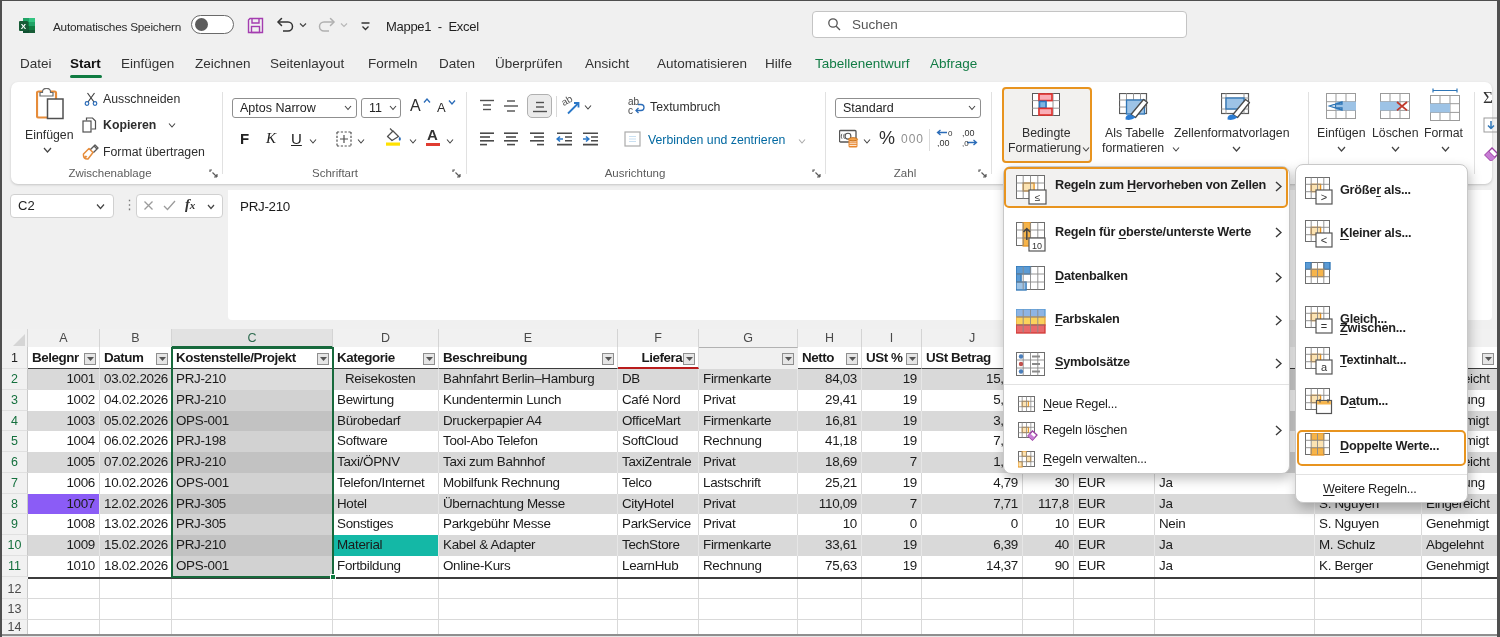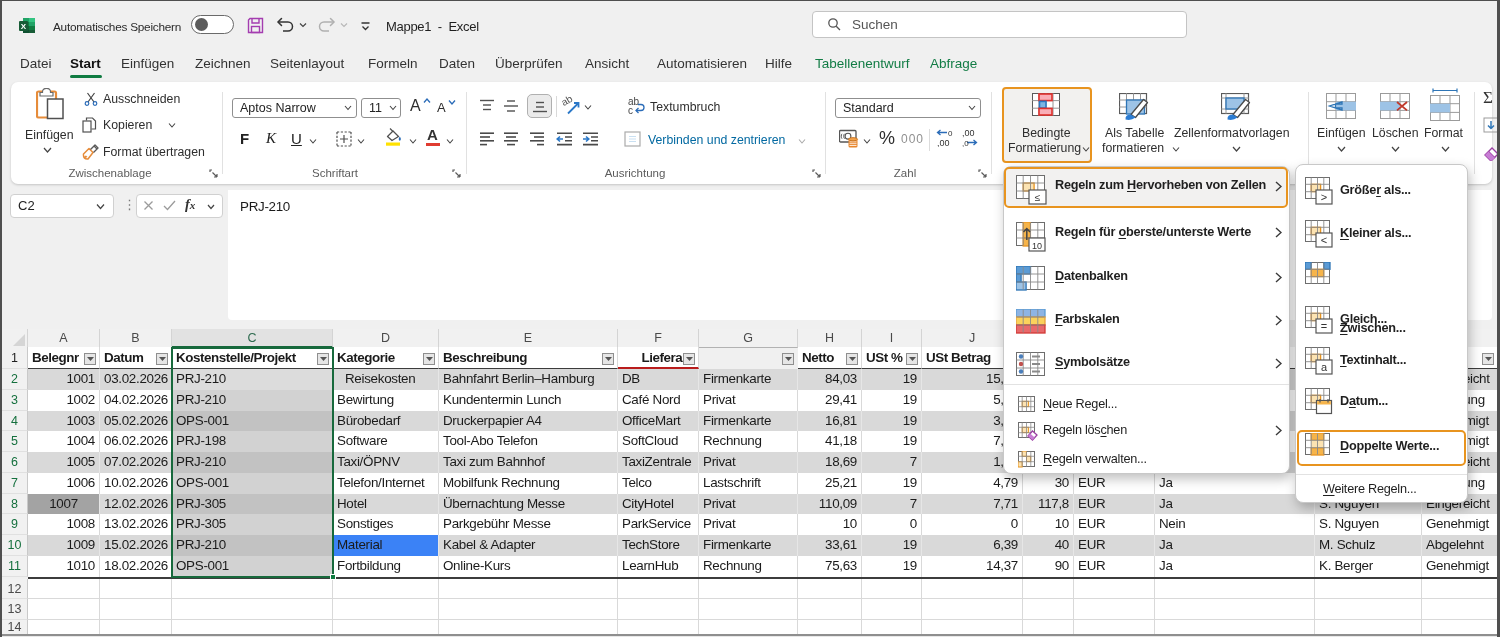--- a/index.html
+++ b/index.html
@@ -134,21 +134,21 @@
       <circle cx="11" cy="11.5" r="1.8" stroke="#2b6cb8"></circle>
 </svg>
   </div>
 <div class="rtxt" style="left:103px;top:92px;">Ausschneiden</div>
 <div class="abs" style="left:82px;top:117px;">
 <svg width="15" height="16" viewBox="0 0 15 16" fill="none" stroke="#505050" stroke-width="1.2">
 <path d="M4.5 3.5 V1 h6 l3 3 v8 h-4" fill="none"></path>
 <rect x="1" y="4" width="8" height="11"></rect>
 </svg>
   </div>
-<div class="rtxt" style="left:103px;top:118px;">Kopieren</div>
+<div class="rtxt" style="left:103px;top:118px;font-weight:bold;">Kopieren</div>
 <div class="abs" style="left:168px;top:123px;">
     <svg width="8" height="5" viewBox="0 0 8 5" fill="none" stroke="#444" stroke-width="1.1">
       <path d="M1 0.5 L4 4 L7 0.5"></path>
     </svg>
   </div>
 <div class="abs" style="left:82px;top:143px;">
 <svg width="18" height="17" viewBox="0 0 18 17">
 <path d="M1.5 11 L7 5.5 L11 9.5 L6 16 Q1 16.5 1.5 11 Z" fill="#fff" stroke="#e68c3a" stroke-width="1.5" stroke-linejoin="round"></path>
 <path d="M2 15.5 Q1.5 13 4 12.5 L5.5 14 Z" fill="#e68c3a"></path>
 <path d="M8.5 6.5 L13 2 L16 5 L11.5 9.5" fill="none" stroke="#5a5a5a" stroke-width="1.4" stroke-linejoin="round"></path>
@@ -722,21 +722,21 @@
 <div class="cell" style="left:618px;top:472.75px;width:81px;height:20.75px;line-height:20.75px;background:#fff;border-right:1px solid #d9d9d9;">Telco</div>
 <div class="cell" style="left:699px;top:472.75px;width:99px;height:20.75px;line-height:20.75px;background:#fff;border-right:1px solid #d9d9d9;">Lastschrift</div>
 <div class="cell num" style="left:798px;top:472.75px;width:64px;height:20.75px;line-height:20.75px;background:#fff;border-right:1px solid #d9d9d9;">25,21</div>
 <div class="cell num" style="left:862px;top:472.75px;width:60px;height:20.75px;line-height:20.75px;background:#fff;border-right:1px solid #d9d9d9;">19</div>
 <div class="cell num" style="left:922px;top:472.75px;width:101px;height:20.75px;line-height:20.75px;background:#fff;border-right:1px solid #d9d9d9;">4,79</div>
 <div class="cell num" style="left:1023px;top:472.75px;width:51px;height:20.75px;line-height:20.75px;background:#fff;border-right:1px solid #d9d9d9;">30</div>
 <div class="cell" style="left:1074px;top:472.75px;width:81px;height:20.75px;line-height:20.75px;background:#fff;border-right:1px solid #d9d9d9;">EUR</div>
 <div class="cell" style="left:1155px;top:472.75px;width:160px;height:20.75px;line-height:20.75px;background:#fff;border-right:1px solid #d9d9d9;">Ja</div>
 <div class="cell" style="left:1315px;top:472.75px;width:107px;height:20.75px;line-height:20.75px;background:#fff;border-right:1px solid #d9d9d9;">S. Nguyen</div>
 <div class="cell" style="left:1422px;top:472.75px;width:76px;height:20.75px;line-height:20.75px;background:#fff;border-right:1px solid transparent;overflow:visible;">In Prüfung</div>
-<div class="cell num" style="left:28px;top:493.50px;width:72px;height:20.75px;line-height:20.75px;background:#a3a3a3;border-right:1px solid #e6e6e6;text-align:center;">1007</div>
+<div class="cell num" style="left:28px;top:493.50px;width:72px;height:20.75px;line-height:20.75px;background:#8b5cf6;border-right:1px solid #e6e6e6;">1007</div>
 <div class="cell num" style="left:100px;top:493.50px;width:72px;height:20.75px;line-height:20.75px;background:#d9d9d9;border-right:1px solid #e6e6e6;">12.02.2026</div>
 <div class="cell" style="left:172px;top:493.50px;width:161px;height:20.75px;line-height:20.75px;background:#c2c2c2;border-right:1px solid #b5b5b5;">PRJ-305</div>
 <div class="cell" style="left:333px;top:493.50px;width:106px;height:20.75px;line-height:20.75px;background:#d9d9d9;border-right:1px solid #e6e6e6;">Hotel</div>
 <div class="cell" style="left:439px;top:493.50px;width:179px;height:20.75px;line-height:20.75px;background:#d9d9d9;border-right:1px solid #e6e6e6;">Übernachtung Messe</div>
 <div class="cell" style="left:618px;top:493.50px;width:81px;height:20.75px;line-height:20.75px;background:#d9d9d9;border-right:1px solid #e6e6e6;">CityHotel</div>
 <div class="cell" style="left:699px;top:493.50px;width:99px;height:20.75px;line-height:20.75px;background:#d9d9d9;border-right:1px solid #e6e6e6;">Privat</div>
 <div class="cell num" style="left:798px;top:493.50px;width:64px;height:20.75px;line-height:20.75px;background:#d9d9d9;border-right:1px solid #e6e6e6;">110,09</div>
 <div class="cell num" style="left:862px;top:493.50px;width:60px;height:20.75px;line-height:20.75px;background:#d9d9d9;border-right:1px solid #e6e6e6;">7</div>
 <div class="cell num" style="left:922px;top:493.50px;width:101px;height:20.75px;line-height:20.75px;background:#d9d9d9;border-right:1px solid #e6e6e6;">7,71</div>
 <div class="cell num" style="left:1023px;top:493.50px;width:51px;height:20.75px;line-height:20.75px;background:#d9d9d9;border-right:1px solid #e6e6e6;">117,8</div>
@@ -755,21 +755,21 @@
 <div class="cell num" style="left:862px;top:514.25px;width:60px;height:20.75px;line-height:20.75px;background:#fff;border-right:1px solid #d9d9d9;">0</div>
 <div class="cell num" style="left:922px;top:514.25px;width:101px;height:20.75px;line-height:20.75px;background:#fff;border-right:1px solid #d9d9d9;">0</div>
 <div class="cell num" style="left:1023px;top:514.25px;width:51px;height:20.75px;line-height:20.75px;background:#fff;border-right:1px solid #d9d9d9;">10</div>
 <div class="cell" style="left:1074px;top:514.25px;width:81px;height:20.75px;line-height:20.75px;background:#fff;border-right:1px solid #d9d9d9;">EUR</div>
 <div class="cell" style="left:1155px;top:514.25px;width:160px;height:20.75px;line-height:20.75px;background:#fff;border-right:1px solid #d9d9d9;">Nein</div>
 <div class="cell" style="left:1315px;top:514.25px;width:107px;height:20.75px;line-height:20.75px;background:#fff;border-right:1px solid #d9d9d9;">S. Nguyen</div>
 <div class="cell" style="left:1422px;top:514.25px;width:76px;height:20.75px;line-height:20.75px;background:#fff;border-right:1px solid transparent;overflow:visible;">Genehmigt</div>
 <div class="cell num" style="left:28px;top:535.00px;width:72px;height:20.75px;line-height:20.75px;background:#d9d9d9;border-right:1px solid #e6e6e6;">1009</div>
 <div class="cell num" style="left:100px;top:535.00px;width:72px;height:20.75px;line-height:20.75px;background:#d9d9d9;border-right:1px solid #e6e6e6;">15.02.2026</div>
 <div class="cell" style="left:172px;top:535.00px;width:161px;height:20.75px;line-height:20.75px;background:#c2c2c2;border-right:1px solid #b5b5b5;">PRJ-210</div>
-<div class="cell" style="left:333px;top:535.00px;width:106px;height:20.75px;line-height:20.75px;background:#3b82f6;border-right:1px solid #e6e6e6;">Material</div>
+<div class="cell" style="left:333px;top:535.00px;width:106px;height:20.75px;line-height:20.75px;background:#14b8a6;border-right:1px solid #e6e6e6;">Material</div>
 <div class="cell" style="left:439px;top:535.00px;width:179px;height:20.75px;line-height:20.75px;background:#d9d9d9;border-right:1px solid #e6e6e6;">Kabel &amp; Adapter</div>
 <div class="cell" style="left:618px;top:535.00px;width:81px;height:20.75px;line-height:20.75px;background:#d9d9d9;border-right:1px solid #e6e6e6;">TechStore</div>
 <div class="cell" style="left:699px;top:535.00px;width:99px;height:20.75px;line-height:20.75px;background:#d9d9d9;border-right:1px solid #e6e6e6;">Firmenkarte</div>
 <div class="cell num" style="left:798px;top:535.00px;width:64px;height:20.75px;line-height:20.75px;background:#d9d9d9;border-right:1px solid #e6e6e6;">33,61</div>
 <div class="cell num" style="left:862px;top:535.00px;width:60px;height:20.75px;line-height:20.75px;background:#d9d9d9;border-right:1px solid #e6e6e6;">19</div>
 <div class="cell num" style="left:922px;top:535.00px;width:101px;height:20.75px;line-height:20.75px;background:#d9d9d9;border-right:1px solid #e6e6e6;">6,39</div>
 <div class="cell num" style="left:1023px;top:535.00px;width:51px;height:20.75px;line-height:20.75px;background:#d9d9d9;border-right:1px solid #e6e6e6;">40</div>
 <div class="cell" style="left:1074px;top:535.00px;width:81px;height:20.75px;line-height:20.75px;background:#d9d9d9;border-right:1px solid #e6e6e6;">EUR</div>
 <div class="cell" style="left:1155px;top:535.00px;width:160px;height:20.75px;line-height:20.75px;background:#d9d9d9;border-right:1px solid #e6e6e6;">Ja</div>
 <div class="cell" style="left:1315px;top:535.00px;width:107px;height:20.75px;line-height:20.75px;background:#d9d9d9;border-right:1px solid #e6e6e6;">M. Schulz</div>

